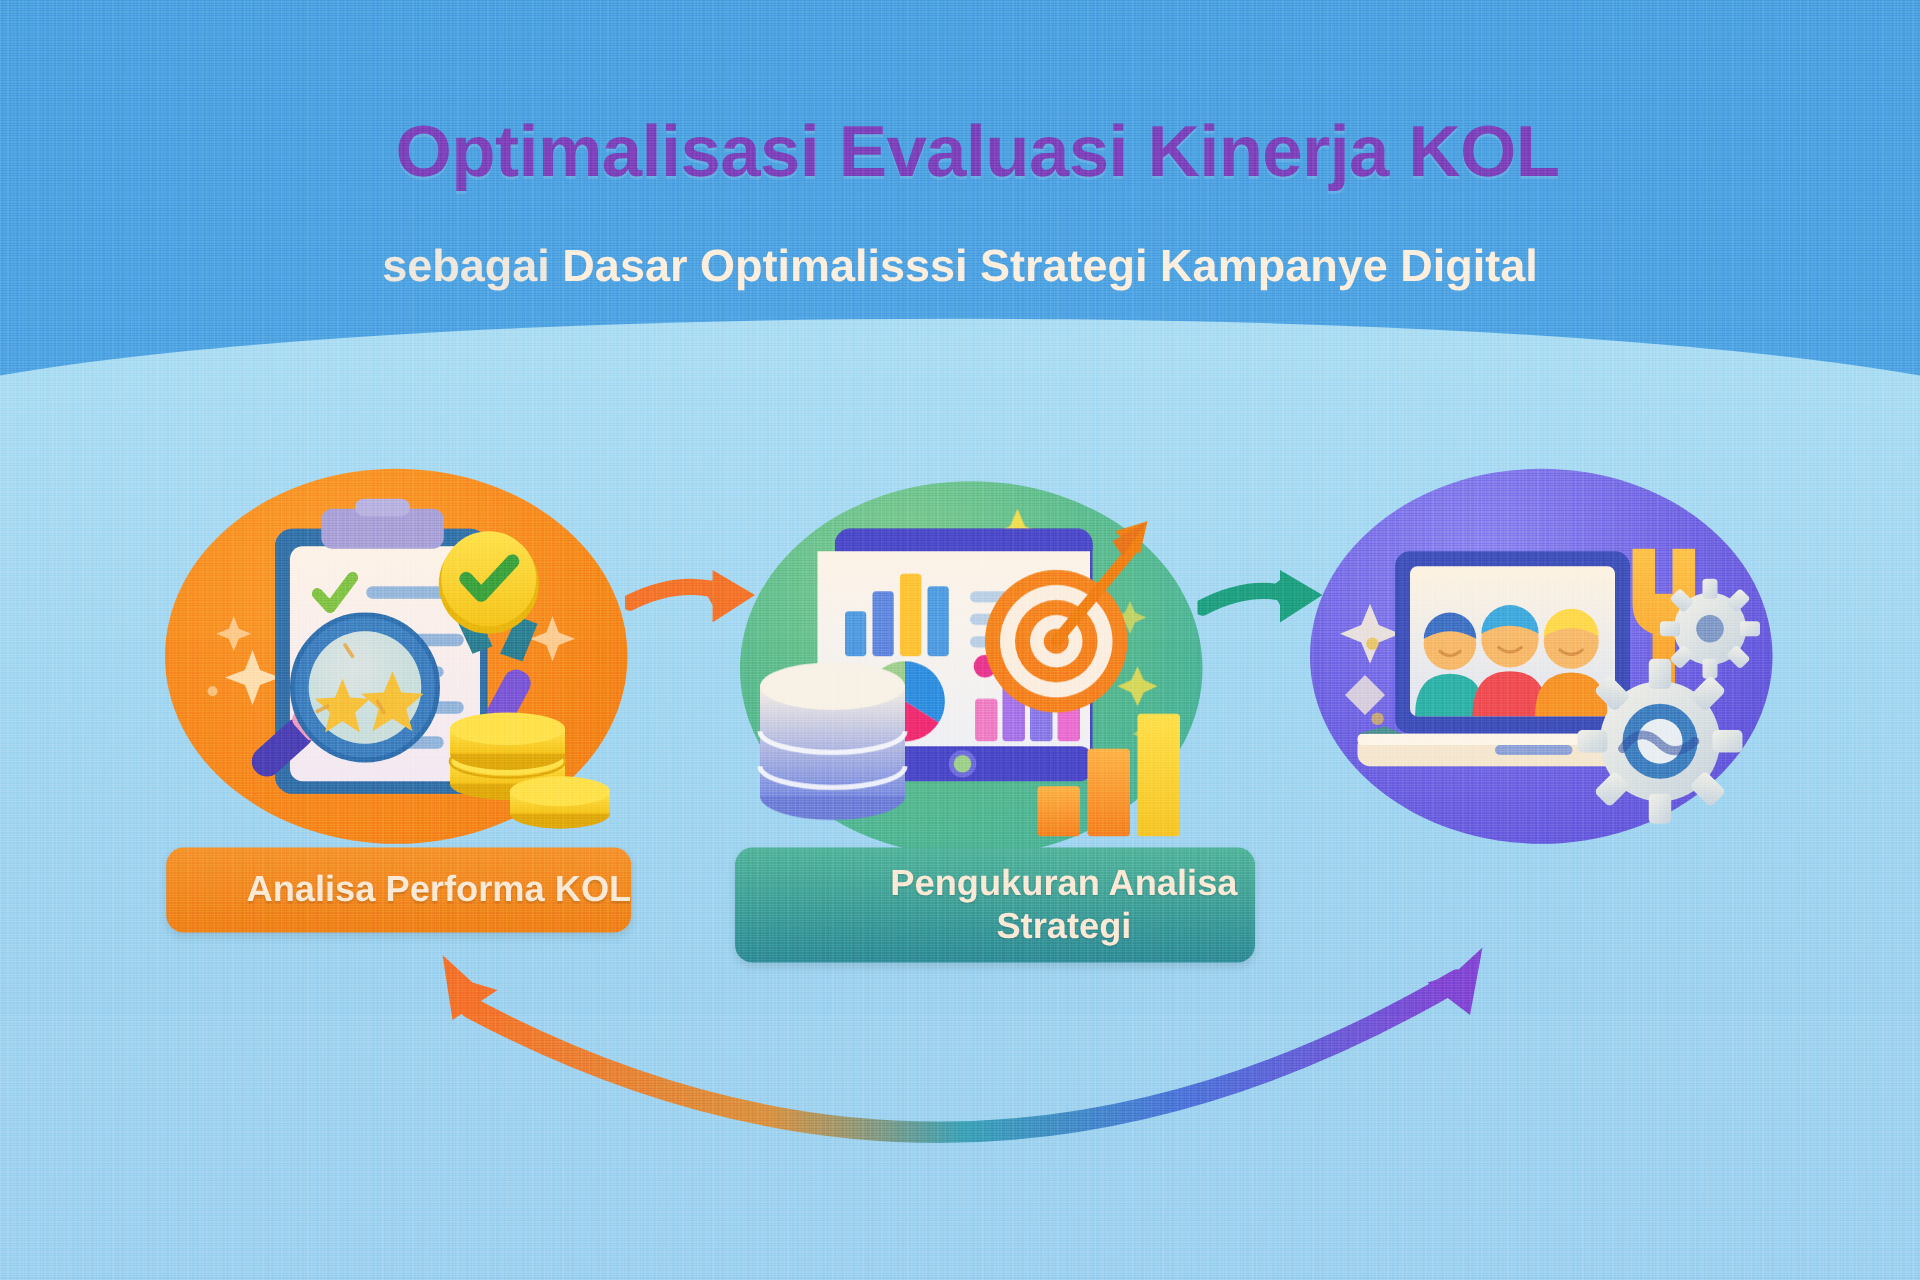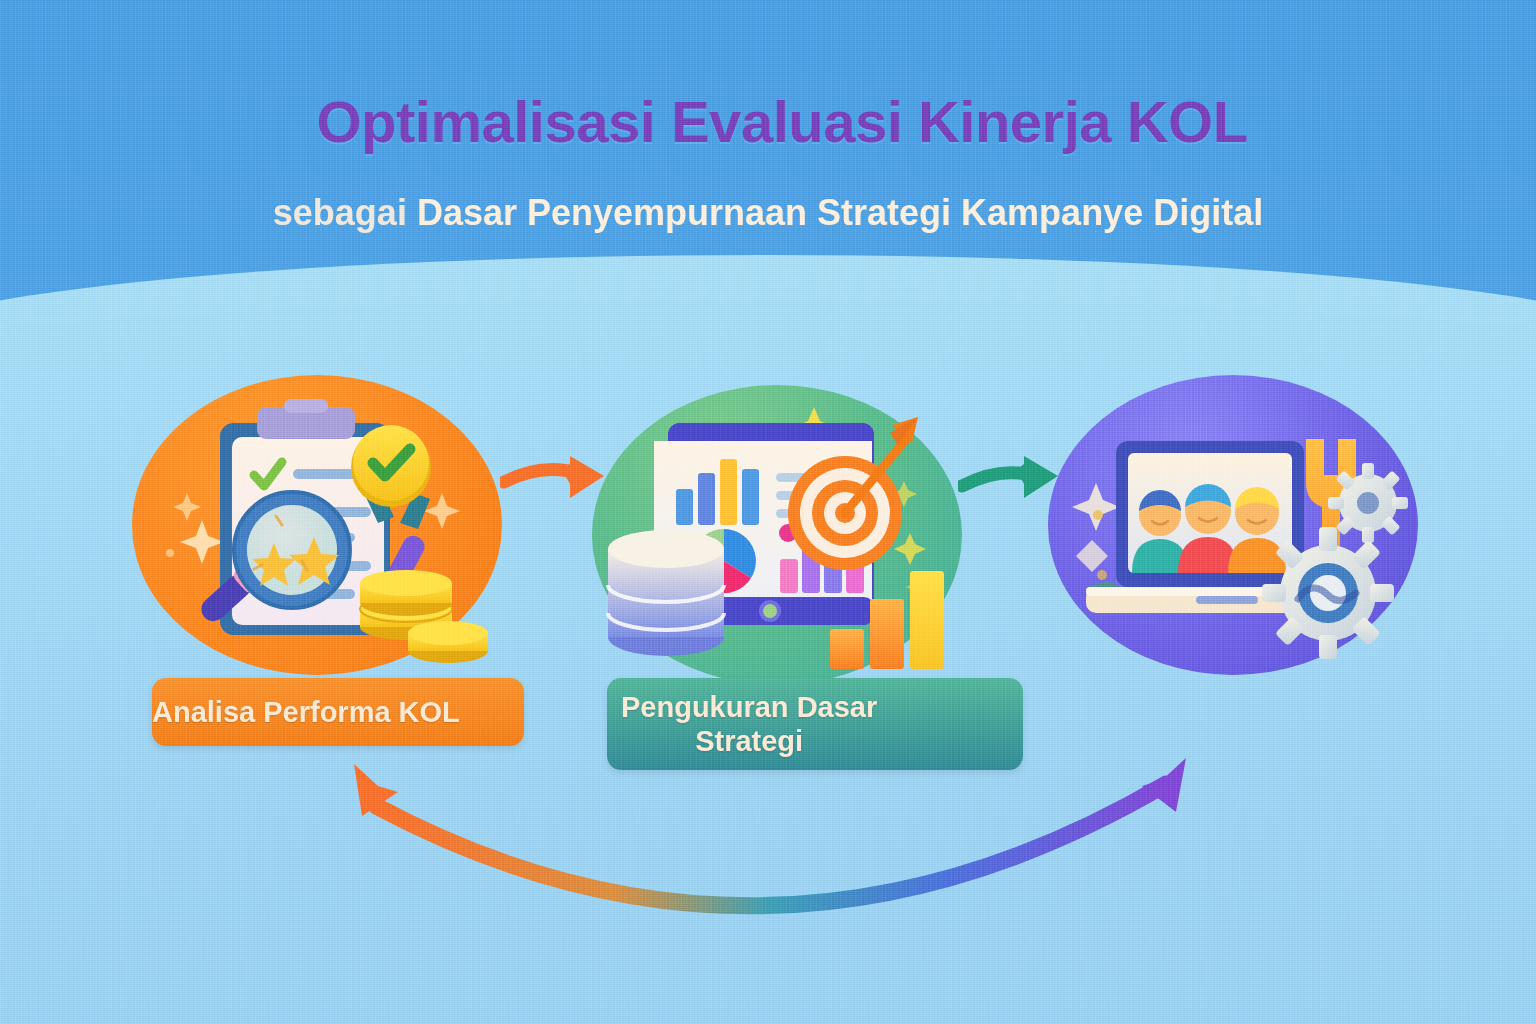--- a/index.html
+++ b/index.html
@@ -67,25 +67,24 @@
   #panel1 .circle{background:radial-gradient(circle at 38% 30%,#fb9a2e 0%,#f7891f 55%,#f07d14 100%);}
   #panel2 .circle{background:radial-gradient(circle at 35% 22%,#7cc98d 0%,#5cbb8d 45%,#3fae9e 100%);}
   #panel3 .circle{background:radial-gradient(circle at 38% 28%,#8b84f0 0%,#6f63e2 55%,#5b4fd6 100%);}
 
   .art{position:absolute;inset:0;}
   .art svg{position:absolute;left:0;top:0;}
 
   
   .pill{
     position:absolute;border-radius:14px;display:flex;align-items:center;
-    justify-content:flex-start;text-align:center;
+    justify-content:flex-end;text-align:center;
     color:#fbe9d5;font-weight:bold;line-height:1.18;
     box-shadow:0 3px 7px rgba(0,0,0,.10);
     text-shadow:0 1px 2px rgba(0,0,0,.16);
-    margin-left:19px;
   }
   #pill1{
     left:133px;top:678px;width:372px;height:68px;font-size:29px;
     background:linear-gradient(180deg,#f5932c 0%,#ef8018 100%);
   }
   #pill2{
     left:588px;top:678px;width:388px;height:92px;font-size:29px;padding:0 14px;
     background:linear-gradient(180deg,#52b49b 0%,#2f8c97 100%);
   }
   #pill3{
@@ -103,21 +102,21 @@
 <body>
 
 <div id="stage">
 
   <div class="bg-top"></div>
   <div class="bg-lower"></div>
   <div class="bg-lower2"></div>
 
   <div class="title">Optimalisasi Evaluasi Kinerja KOL</div>
   <div class="subtitle">
-    <span class="light">sebagai </span><span class="strong">Dasar Penyempurnaan Strategi Kampanye Digital</span>
+    <span class="light">sebagai </span><span class="strong">Dasar Optimalisssi Strategi Kampanye Digital</span>
   </div>
 
   <div class="panel" id="panel1">
     <div class="circle"></div>
     <div class="art">
       <svg width="370" height="310" viewBox="0 0 370 310">
         <defs>
           <linearGradient id="paperG" x1="0" y1="0" x2="0" y2="1">
             <stop offset="0" stop-color="#fdf2e6"></stop>
               <stop offset="1" stop-color="#f3e8f2"></stop>
@@ -312,21 +311,21 @@
         <g>
           <rect x="238" y="244" width="34" height="40" rx="3" fill="url(#barO)"></rect>
           <rect x="278" y="214" width="34" height="70" rx="3" fill="url(#barO)"></rect>
           <rect x="318" y="186" width="34" height="98" rx="3" fill="url(#barY)"></rect>
         </g>
       </svg>
     </div>
   </div>
   <div class="pill" id="pill2">
     <span>
-      <span>Pengukuran Dasar</span><br>
+      <span>Pengukuran Analisa</span><br>
       <span>Strategi</span>
     </span>
   </div>
 
   <div class="panel" id="panel3">
     <div class="circle"></div>
     <div class="art">
       <svg width="370" height="310" viewBox="0 0 370 310">
         <defs>
           <linearGradient id="gearG" x1="0" y1="0" x2="1" y2="1">

